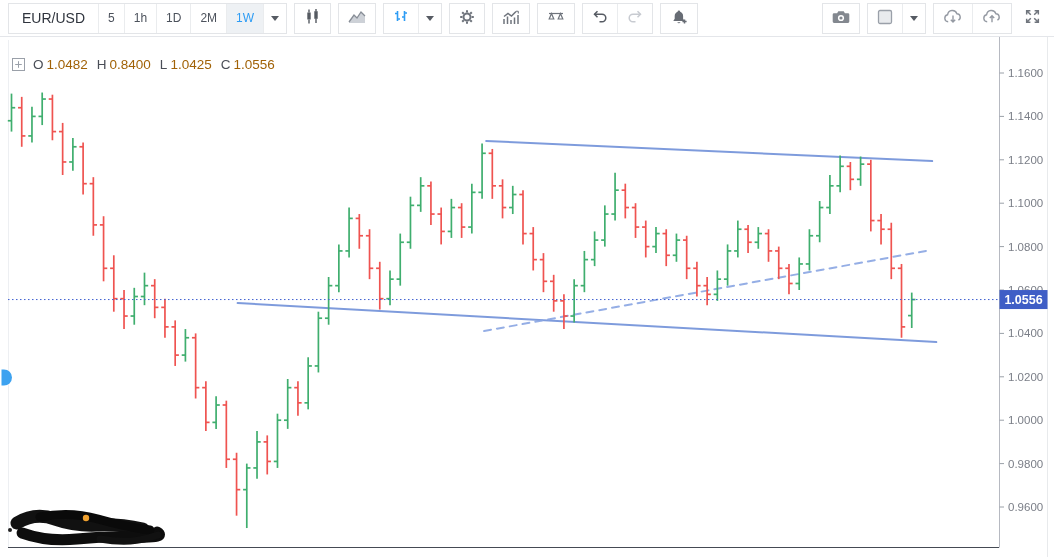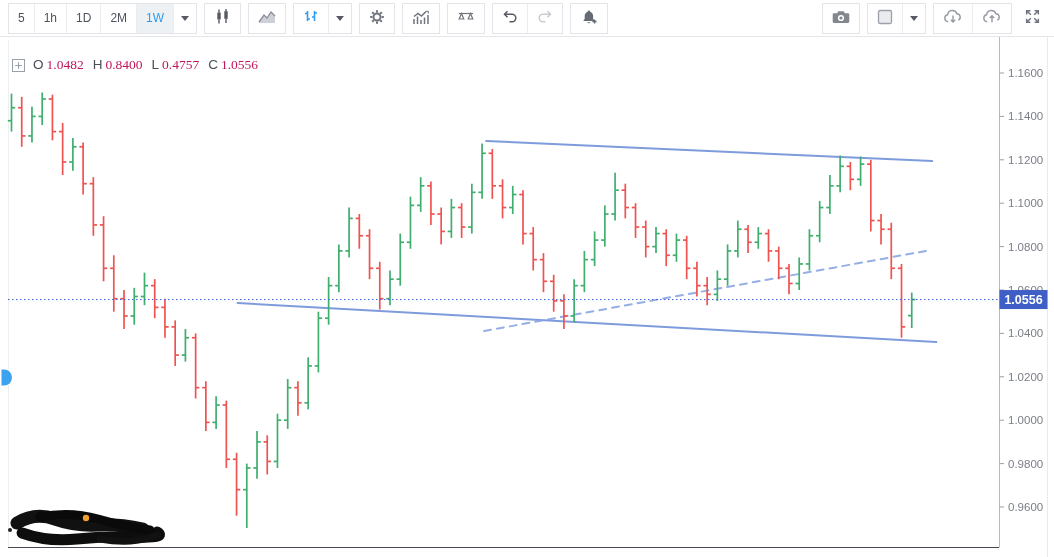--- a/index.html
+++ b/index.html
@@ -22,30 +22,31 @@
   .caret{width:0;height:0;border:4px solid transparent;border-top:5px solid #565b63;margin-top:5px;}
   .tb-spacer{flex:1;}
   .tb-plain{border:none;background:none;display:flex;align-items:center;justify-content:center;
             padding:0 5px;margin-right:2px;cursor:pointer;}
   
   .legend{position:absolute;top:57px;left:12px;display:flex;align-items:center;
           font-size:13.5px;z-index:2;}
   .lg-box{display:flex;align-items:center;margin-right:8px;cursor:pointer;}
   .lg-pair{display:flex;margin-right:9px;}
   .lg-l{color:#4a4e57;margin-right:3px;}
-  .lg-v{color:#be185d;font-family:Liberation Serif, serif;}
+  .lg-v{color:#a16207;}
   
   #chart-svg{position:absolute;left:0;top:37px;width:1054px;height:520px;display:block;cursor:crosshair;}
   #chart-svg text{font-family:"Liberation Sans",sans-serif;}
 </style>
 </head>
 <body>
 
 <div class="toolbar">
   <div class="tb-group">
+    <button class="tb-item tb-sym">EUR/USD</button>
     <button class="tb-item tb-intv">5</button>
     <button class="tb-item tb-intv">1h</button>
     <button class="tb-item tb-intv">1D</button>
     <button class="tb-item tb-intv">2M</button>
     <button class="tb-item tb-intv active">1W</button>
     <button class="tb-item tb-caret">
         <span class="caret"></span>
       </button>
   </div>
 
@@ -204,21 +205,21 @@
   <span class="lg-pair">
       <span class="lg-l">O</span>
       <span class="lg-v">1.0482</span>
     </span>
   <span class="lg-pair">
       <span class="lg-l">H</span>
       <span class="lg-v">0.8400</span>
     </span>
   <span class="lg-pair">
       <span class="lg-l">L</span>
-      <span class="lg-v">0.4757</span>
+      <span class="lg-v">1.0425</span>
     </span>
   <span class="lg-pair">
       <span class="lg-l">C</span>
       <span class="lg-v">1.0556</span>
     </span>
 </div>
 
 <svg id="chart-svg" viewBox="0 37 1054 520">
 
   <line x1="8.5" y1="40" x2="8.5" y2="547" stroke="#edeff2"></line>

